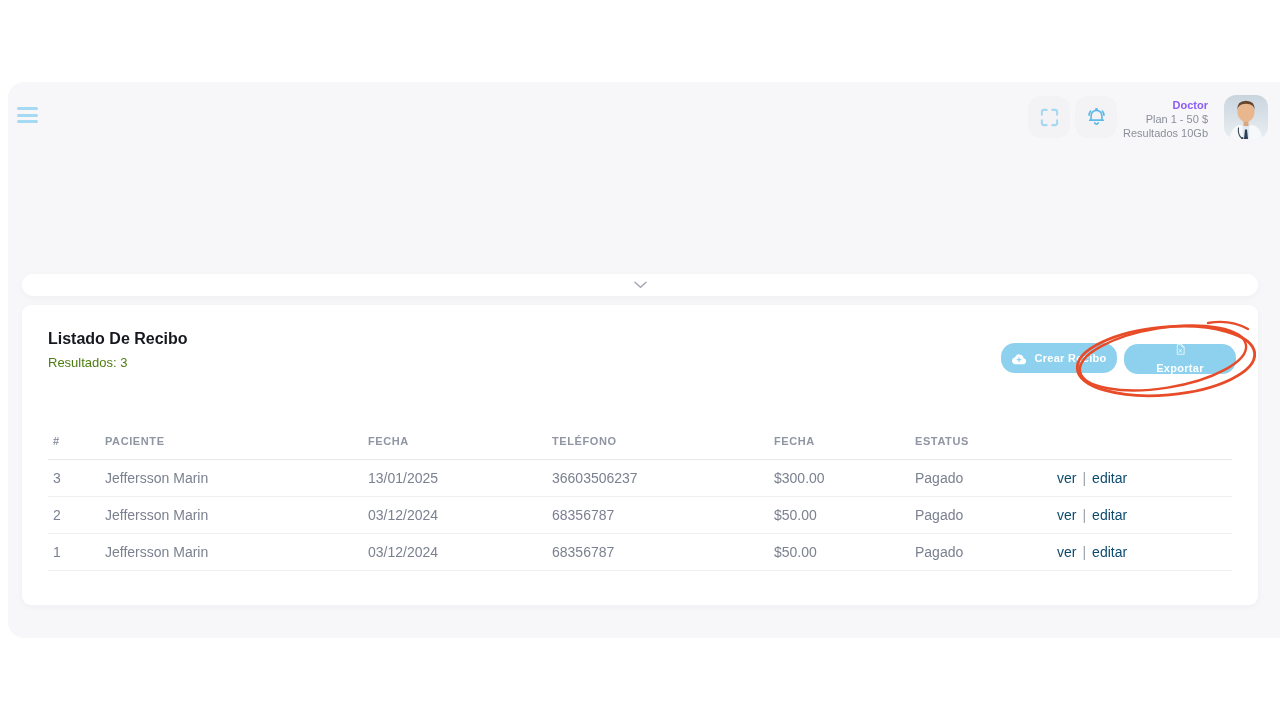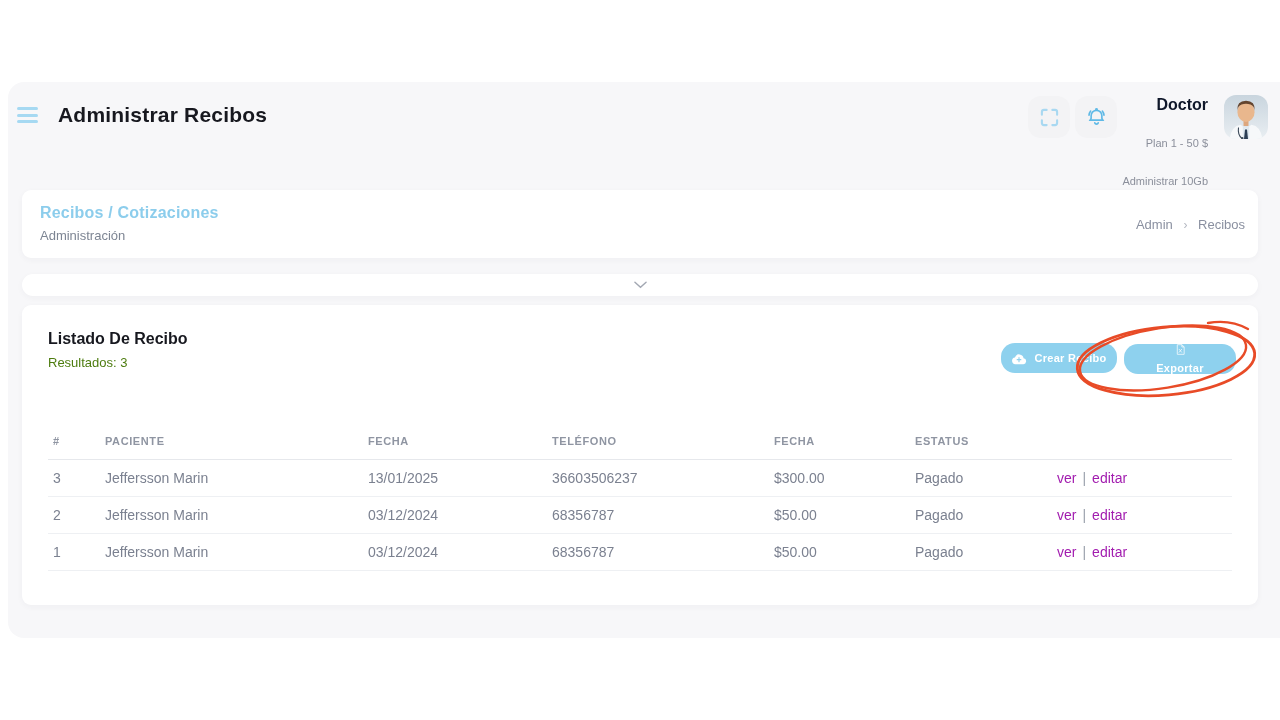--- a/index.html
+++ b/index.html
@@ -15,22 +15,22 @@
   .hamburger span { display:block; width:21px; height:3px; border-radius:2px;
                     background:#a6d9f2; margin-bottom:3.5px; }
   .page-title { position:absolute; left:50px; top:21px; font-size:21px; font-weight:700;
                 color:#17181f; letter-spacing:.2px; }
   .icon-btn { position:absolute; top:14px; width:42px; height:42px; border:none;
               background:#f3f3f5; border-radius:13px; cursor:pointer;
               display:flex; align-items:center; justify-content:center; }
   .icon-btn.fullscreen { left:1020px; }
   .icon-btn.notify { left:1067px; }
   .user-info { position:absolute; right:72px; top:15px; text-align:right; cursor:pointer; }
-  .user-name { font-size:16px; font-weight:700; color:#0f172a; line-height:16px; }
-  .user-plan, .user-storage { font-size:11px; color:#8b8f9b; line-height:13.5px;margin-top:24px; }
+  .user-name { font-size:11px; font-weight:700; color:#8b5cf6; line-height:16px; }
+  .user-plan, .user-storage { font-size:11px; color:#8b8f9b; line-height:13.5px; }
   .avatar { position:absolute; left:1216px; top:13px; width:44px; height:44px;
             border-radius:12px; overflow:hidden; cursor:pointer; }
 
   
   .card { position:absolute; background:#ffffff; border-radius:9px;
           box-shadow:0 2px 6px rgba(40,40,70,.04); }
   .breadcrumb-card { left:14px; top:108px; width:1236px; height:68px; }
   .bc-title { position:absolute; left:18px; top:14px; font-size:16px; font-weight:700;
               color:#8ccdec; letter-spacing:.2px; }
   .bc-subtitle { position:absolute; left:18px; top:38px; font-size:13px; color:#7d8593; }
@@ -61,35 +61,34 @@
   .receipts-table { position:absolute; left:26px; top:118px; width:1184px;
                     border-collapse:collapse; table-layout:fixed; }
   .receipts-table th { height:36px; text-align:left; vertical-align:middle;
                        font-size:11px; font-weight:700; letter-spacing:.6px;
                        color:#8f95a2; border-bottom:1px solid #e6e8ec; }
   .receipts-table td { height:37px; vertical-align:middle; font-size:14px;
                        color:#7b8190; border-bottom:1px solid #eef0f3; }
   .receipts-table th:first-child, .receipts-table td:first-child { padding-left:5px; }
   .col-num{width:57px;} .col-pac{width:263px;} .col-fec{width:184px;}
   .col-tel{width:222px;} .col-mon{width:141px;} .col-est{width:142px;} .col-act{width:175px;}
-  .action-link { cursor:pointer; color:#a21caf; }
+  .action-link { cursor:pointer; color:#0c4a6e; }
   .action-sep { margin:0 6px; color:#9aa0ab; }
 </style>
 </head>
 <body>
 
 <div class="page">
   <div class="content-area">
 
     <button class="hamburger">
       <span></span>
       <span></span>
       <span></span>
     </button>
-    <h1 class="page-title">Administrar Recibos</h1>
 
     <button class="icon-btn fullscreen">
       <svg width="19" height="19" viewBox="0 0 20 20">
         <path d="M2 7 V4.2 Q2 2 4.2 2 H7 M13 2 H15.8 Q18 2 18 4.2 V7 M18 13 V15.8 Q18 18 15.8 18 H13 M7 18 H4.2 Q2 18 2 15.8 V13" stroke="#a8d8f1" stroke-width="2.2" fill="none" stroke-linecap="round"></path>
       </svg>
     </button>
     <button class="icon-btn notify">
       <svg width="23" height="23" viewBox="0 0 24 24">
         <g stroke="#5fb9e6" stroke-width="1.7" fill="none" stroke-linecap="round">
           <path d="M12 4.5 a5.6 5.6 0 0 1 5.6 5.6 v2.8 l1.1 1.9 H5.3 l1.1 -1.9 v-2.8 A5.6 5.6 0 0 1 12 4.5 Z"></path>
@@ -97,21 +96,21 @@
           <path d="M4.2 9.5 a8.6 8.6 0 0 1 1.7 -4.2"></path>
           <path d="M19.8 9.5 a8.6 8.6 0 0 0 -1.7 -4.2"></path>
           <circle cx="12" cy="3.6" r="0.7"></circle>
         </g>
       </svg>
     </button>
 
     <div class="user-info">
       <div class="user-name">Doctor</div>
       <div class="user-plan">Plan 1 - 50 $</div>
-      <div class="user-storage">Administrar 10Gb</div>
+      <div class="user-storage">Resultados 10Gb</div>
     </div>
 
     <div class="avatar">
       <svg width="44" height="44" viewBox="0 0 44 44">
         <defs>
           <linearGradient id="avbg" x1="0" y1="0" x2="0" y2="1">
             <stop offset="0" stop-color="#c9d5de"></stop>
               <stop offset="1" stop-color="#e9eef2"></stop>
           </linearGradient>
         </defs>
@@ -120,29 +119,20 @@
         <ellipse cx="22" cy="17" rx="8.6" ry="10" fill="#e9b78d"></ellipse>
         <path d="M13.2 16 Q12.6 5.8 22 5.8 Q31.4 5.8 30.8 16 Q30.2 11 26.5 9.6 Q22 8 17.5 9.6 Q13.8 11 13.2 16 Z" fill="#64452f"></path>
         <path d="M5.5 44 Q7.5 31 16.5 29.8 L22 33.5 L27.5 29.8 Q36.5 31 38.5 44 Z" fill="#f6f8fa"></path>
         <path d="M18.8 30.5 L22 34 L25.2 30.5 L25.2 44 L18.8 44 Z" fill="#dfe9f0"></path>
         <path d="M21 34.5 L23 34.5 L24 44 L20 44 Z" fill="#2c3e55"></path>
         <path d="M14.5 32.5 Q13.5 40 18 43.5" stroke="#3c4a5a" stroke-width="1.1" fill="none"></path>
         <circle cx="18.3" cy="43.2" r="1.2" fill="#3c4a5a"></circle>
       </svg>
     </div>
 
-    <section class="card breadcrumb-card">
-      <h2 class="bc-title">Recibos / Cotizaciones</h2>
-      <div class="bc-subtitle">Administración</div>
-      <nav class="breadcrumb">
-        <span class="crumb">Admin</span>
-        <span class="sep">›</span>
-        <span class="crumb">Recibos</span>
-      </nav>
-    </section>
 
     <button class="card collapse-bar">
       <svg width="13" height="8" viewBox="0 0 14 8">
         <path d="M1 1 L7 6.5 L13 1" stroke="#a2a7b2" stroke-width="1.5" fill="none" stroke-linecap="round"></path>
       </svg>
     </button>
 
     <section class="card list-card">
       <h3 class="list-title">Listado De Recibo</h3>
       <p class="list-results">Resultados: 3</p>

